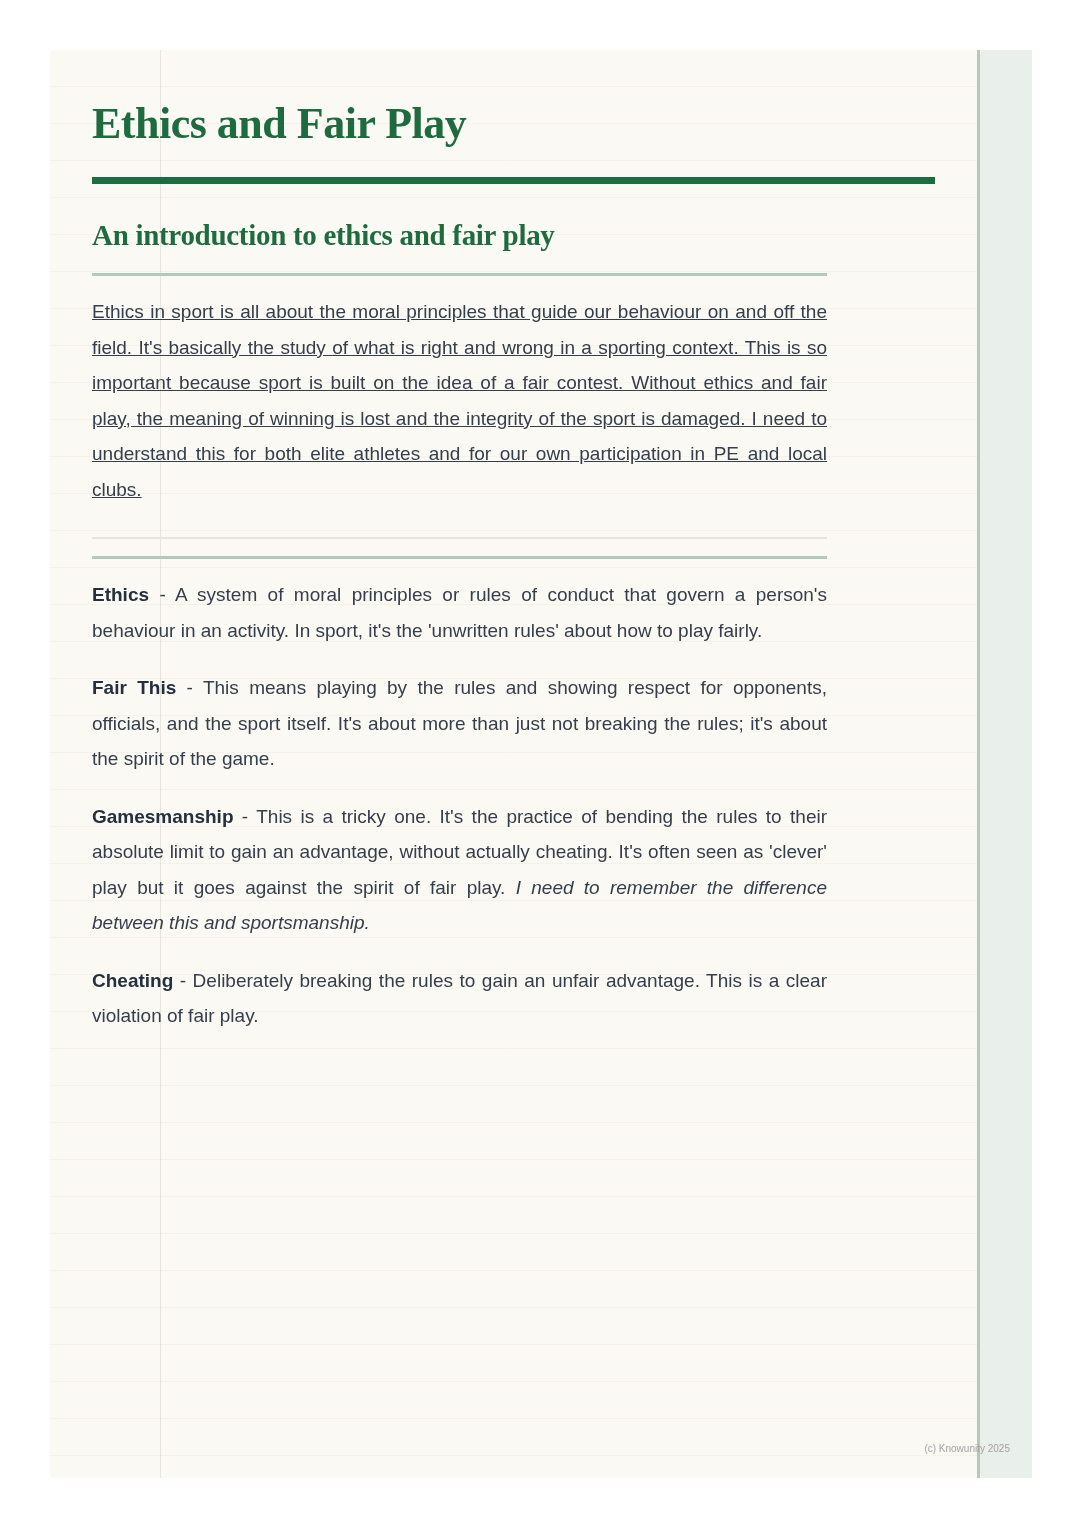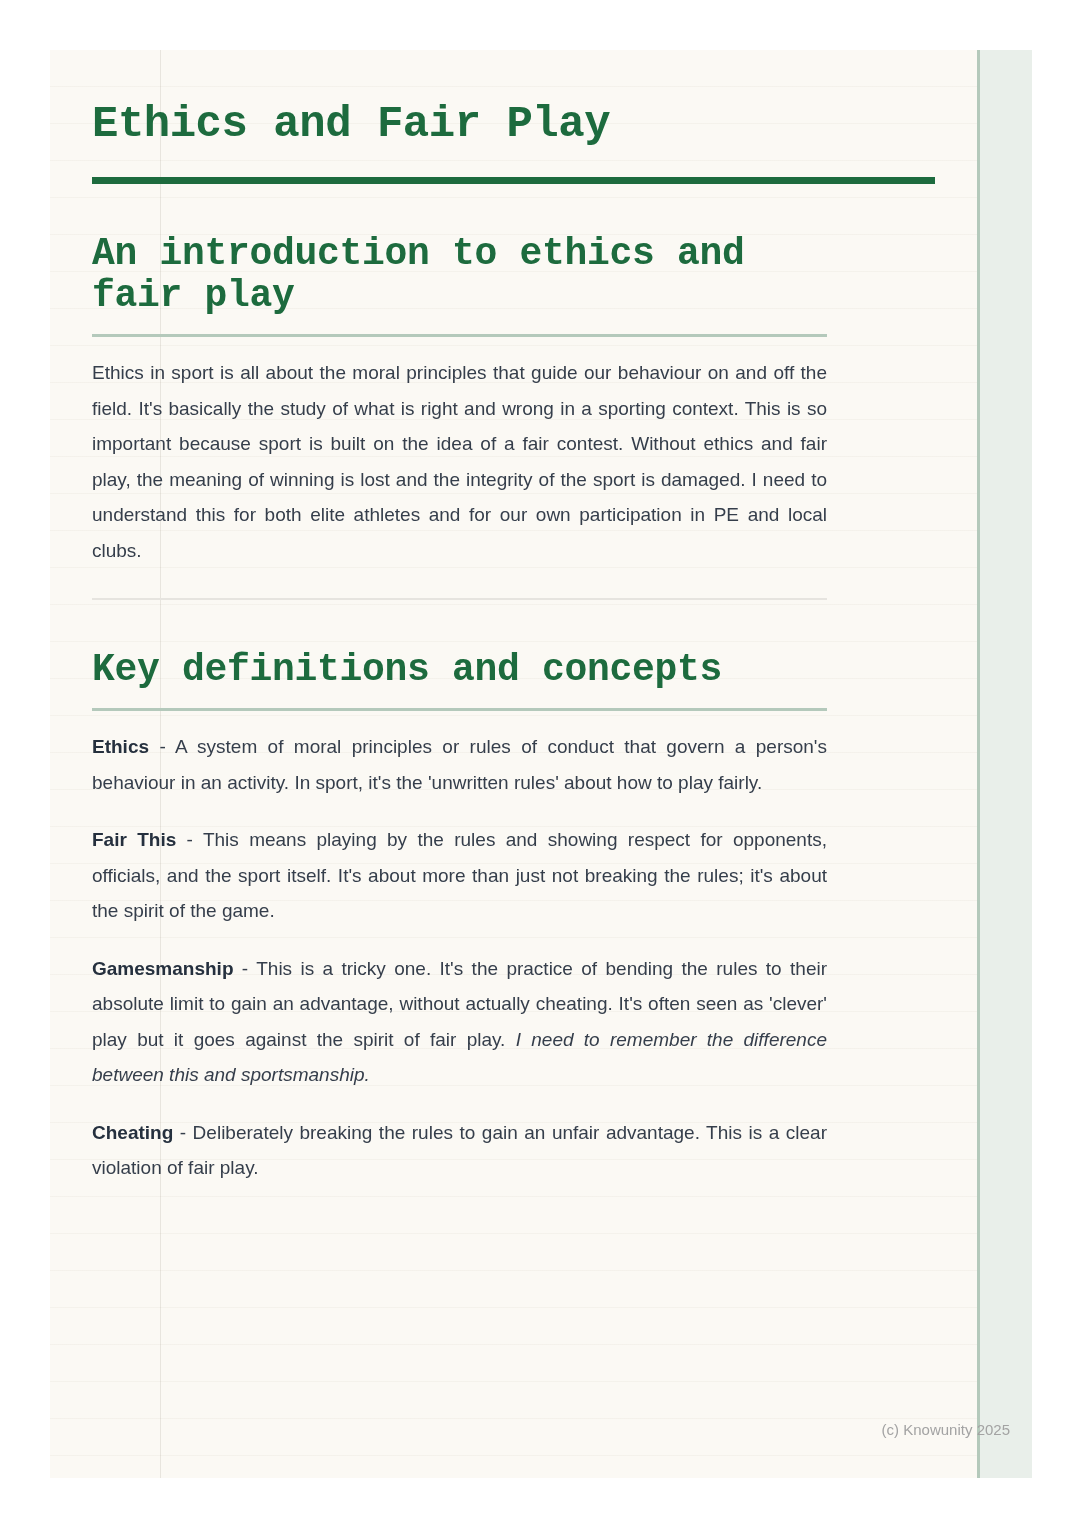--- a/index.html
+++ b/index.html
@@ -50,58 +50,59 @@
 
   .content {
     position: absolute;
     left: 42px;
     top: 0;
     width: 735px;
   }
 
   .doc-title {
     margin: 48px 0 0 0;
-    font-family: Liberation Mono, monospace;
+    font-family: Liberation Serif, serif;
     font-weight: bold;
     font-size: 44px;
     line-height: 52px;
     letter-spacing: -0.5px;
     color: #1d6b3e;
   }
 
   .title-rule {
     margin-top: 27px;
     width: 843px;
     height: 7px;
     background: #1d6b3e;
   }
 
   .section-heading {
-    margin: 49px 0 0 0;
-    font-family: Liberation Mono, monospace;
+    margin: 30px 0 0 0;
+    font-family: Liberation Serif, serif;
     font-weight: bold;
-    font-size: 38px;
+    font-size: 29px;
     line-height: 42px;
     letter-spacing: -0.3px;
     color: #1d6b3e;
   }
 
   .heading-rule {
     margin-top: 17px;
     width: 735px;
     height: 3px;
     background: #b4c9bb;
   }
 
   .body-par {
     margin: 18px 0 0 0;
     font-size: 19px;
     line-height: 35.5px;
     color: #353e4b;
     text-align: justify;
+    text-decoration: underline;
   }
 
   .section-divider {
     margin-top: 30px;
     width: 735px;
     height: 2px;
     background: #e6e4df;
   }
 
   .definitions {
@@ -121,22 +122,22 @@
     color: #25303e;
   }
 
   .def-italic {
     font-style: italic;
   }
 
   .watermark {
     position: absolute;
     right: 22px;
-    bottom: 40px;
-    font-size: 15px;
+    bottom: 24px;
+    font-size: 10px;
     color: #a3a3a3;
     z-index: 2;
   }
 </style>
 </head>
 <body>
 
 <div class="page">
   <div class="margin-line"></div>
   <div class="green-stripe"></div>
@@ -147,21 +148,20 @@
 
     <section>
       <h2 class="section-heading">An introduction to ethics and fair play</h2>
       <div class="heading-rule"></div>
       <p class="body-par">Ethics in sport is all about the moral principles that guide our behaviour on and off the field. It's basically the study of what is right and wrong in a sporting context. This is so important because sport is built on the idea of a fair contest. Without ethics and fair play, the meaning of winning is lost and the integrity of the sport is damaged. I need to understand this for both elite athletes and for our own participation in PE and local clubs.</p>
     </section>
 
     <div class="section-divider"></div>
 
     <section>
-      <h2 class="section-heading">Key definitions and concepts</h2>
       <div class="heading-rule"></div>
       <div class="definitions">
   <p class="def-par"><span class="def-term">Ethics</span><span> - A system of moral principles or rules of conduct that govern a person's behaviour in an activity. In sport, it's the 'unwritten rules' about how to play fairly.</span></p>
 
   <p class="def-par"><span class="def-term">Fair This</span><span> - This means playing by the rules and showing respect for opponents, officials, and the sport itself. It's about more than just not breaking the rules; it's about the spirit of the game.</span></p>
 
 
   <p class="def-par"><span class="def-term">Gamesmanship</span><span> - This is a tricky one. It's the practice of bending the rules to their absolute limit to gain an advantage, without actually cheating. It's often seen as 'clever' play but it goes against the spirit of fair play.</span><span class="def-italic"> I need to remember the difference between this and sportsmanship.</span></p>
 
   <p class="def-par"><span class="def-term">Cheating</span><span> - Deliberately breaking the rules to gain an unfair advantage. This is a clear violation of fair play.</span></p>

